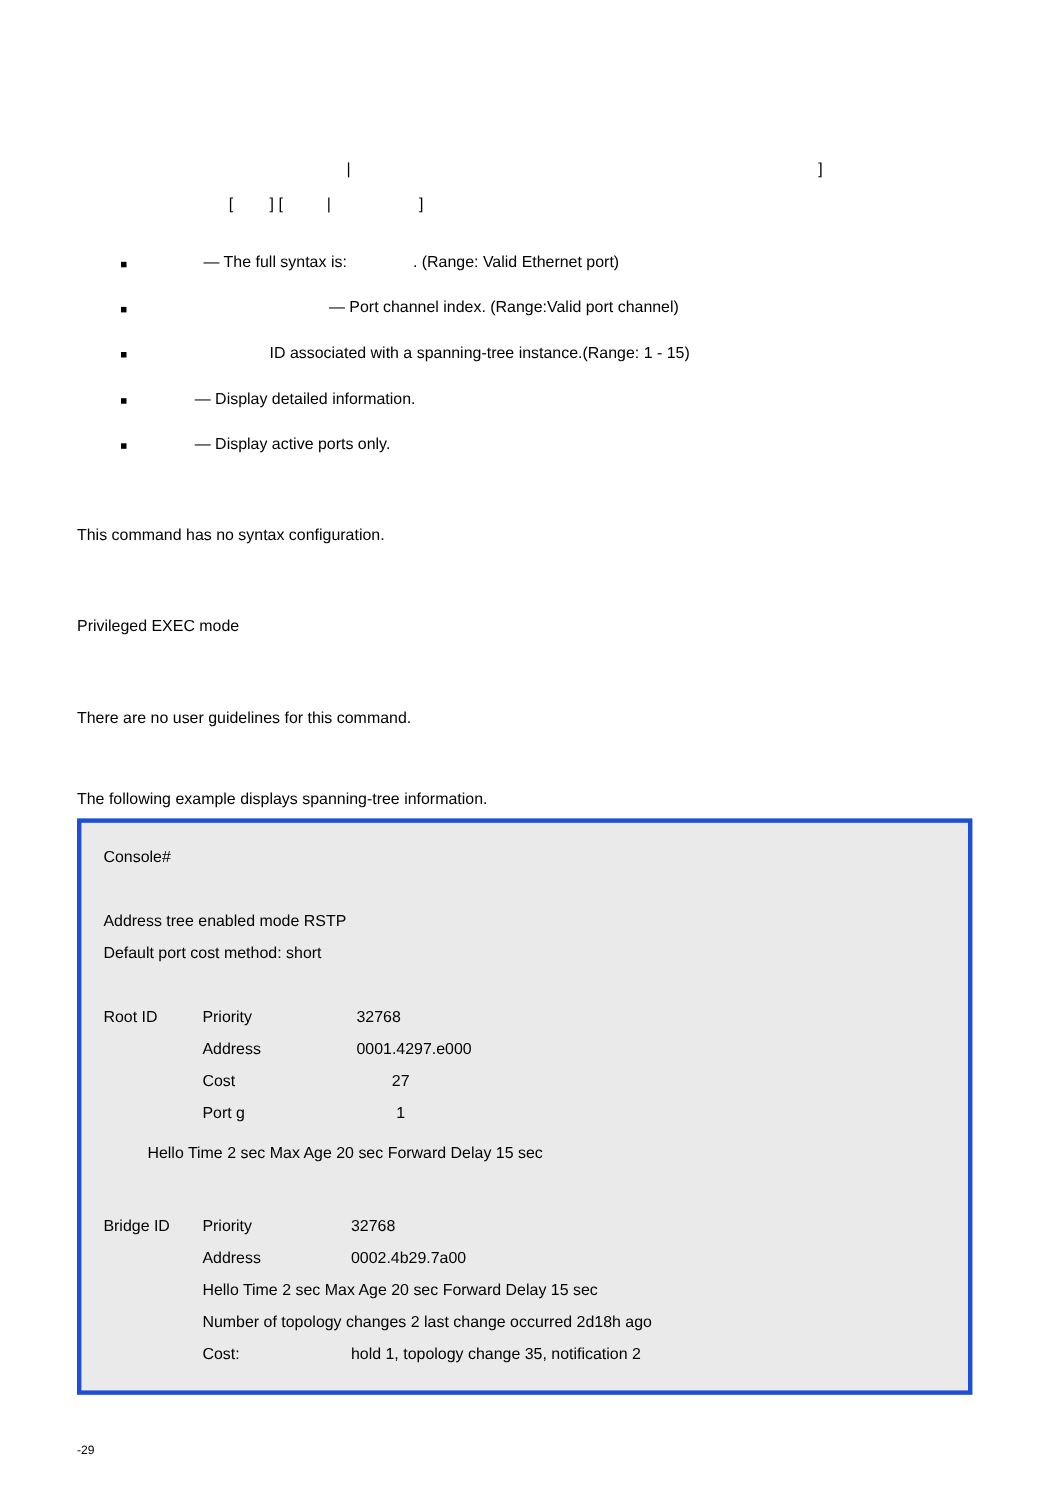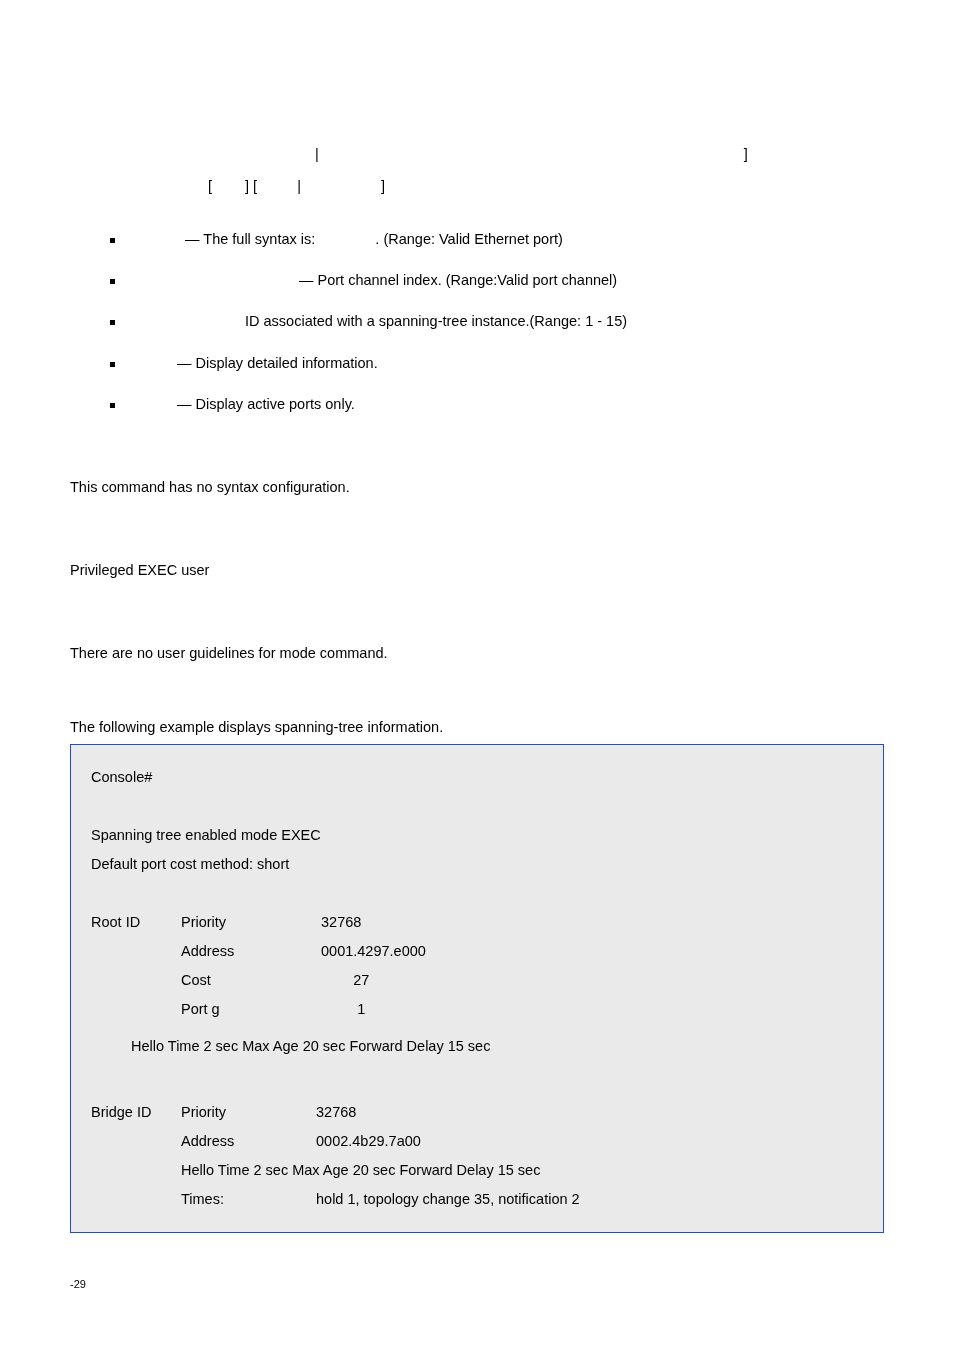--- a/index.html
+++ b/index.html
@@ -49,21 +49,21 @@
   }
   .para {
     margin-top: 60px;
     margin-bottom: 10px;
   }
   .example-intro {
     margin-top: 50px;
     margin-bottom: 5px;
   }
   .console-box {
-    border: 1px solid #1d4ed8;
+    border: 4px solid #1d4ed8;
     background: #eaeaea;
     padding: 18px 20px;
     font-size: 14.5px;
     line-height: 2.0;
   }
   .row {
     display: flex;
     margin: 0 0;
   }
   .col0 { width: 90px; }
@@ -119,29 +119,29 @@
 
   <div class="item">
     <div class="bullet"></div>
     <div class="item-body">
       <span class="gap" style="width:28px"></span><span> — Display active ports only.</span>
     </div>
   </div>
 
 
   <div class="para">This command has no syntax configuration.</div>
-  <div class="para">Privileged EXEC user</div>
-  <div class="para">There are no user guidelines for mode command.</div>
+  <div class="para">Privileged EXEC mode</div>
+  <div class="para">There are no user guidelines for this command.</div>
 
   <div class="example-intro">The following example displays spanning-tree information.</div>
 
   <div class="console-box">
     <div>Console#</div>
     <div>&nbsp;</div>
-    <div>Spanning tree enabled mode EXEC</div>
+    <div>Address tree enabled mode RSTP</div>
     <div>Default port cost method: short</div>
     <div>&nbsp;</div>
 
     <div class="row">
       <div class="col0">Root ID</div>
       <div class="col1">Priority</div>
       <div>32768</div>
     </div>
     <div class="row">
       <div class="col0"></div>
@@ -172,23 +172,24 @@
       <div class="col1b">Address</div>
       <div>0002.4b29.7a00</div>
     </div>
 
     <div class="row">
       <div class="col0"></div>
       <div>Hello Time 2 sec Max Age 20 sec Forward Delay 15 sec</div>
     </div>
     <div class="row">
       <div class="col0"></div>
+      <div>Number of topology changes 2 last change occurred 2d18h ago</div>
     </div>
     <div class="row">
       <div class="col0"></div>
-      <div class="col1b">Times:</div>
+      <div class="col1b">Cost:</div>
       <div>hold 1, topology change 35, notification 2</div>
     </div>
   </div>
 
   <div class="page-num">-29</div>
 
 </div>
 
 </body></html>

